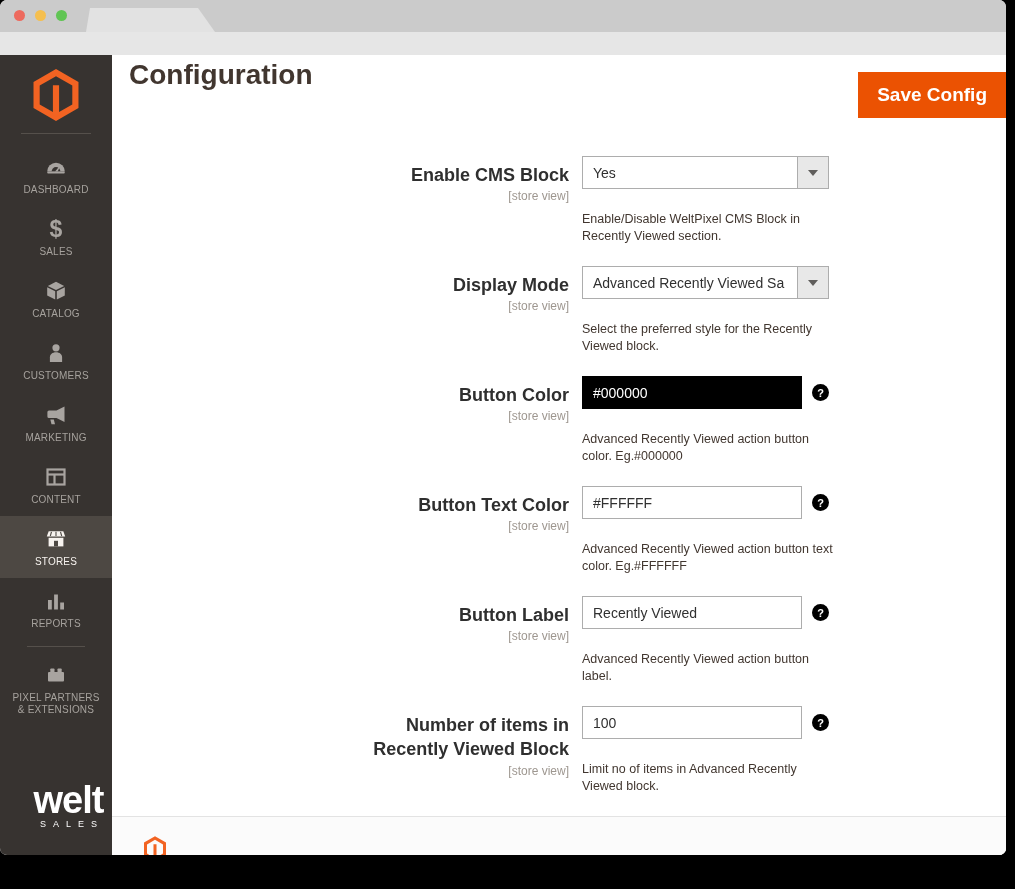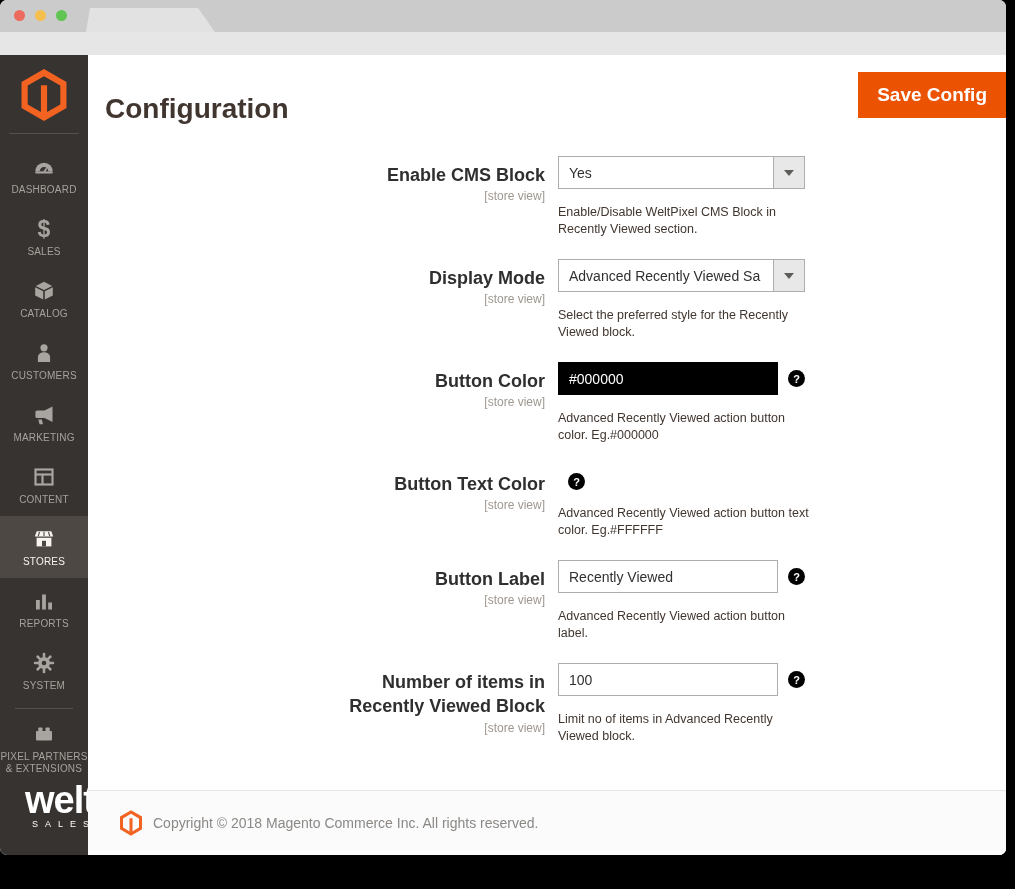--- a/index.html
+++ b/index.html
@@ -15,60 +15,60 @@
   .dot-yellow { background:#f5bf4f; }
   .dot-green { background:#61c554; }
   .tab { position:absolute; left:86px; top:8px; width:129px; height:24px; background:#e2e2e2;
          clip-path:polygon(0 100%, 4px 0, 112px 0, 129px 100%); }
   .toolbar { height:23px; background:#e6e6e6; }
 
   
   .app { display:flex; height:800px; }
 
   
-  .sidebar { width:88px; background:#373330; color:#a6a29d; display:flex; flex-direction:column; flex:none; }
+  .sidebar { width:112px; background:#373330; color:#a6a29d; display:flex; flex-direction:column; flex:none; }
   .side-logo { height:66px; display:flex; align-items:center; justify-content:center; padding-top:14px; cursor:pointer; }
   .side-divider { width:70px; margin:12px auto 4px; border-top:1px solid #55504b; }
   .side-divider.lower { margin:6px auto; width:58px; }
   .side-menu { display:flex; flex-direction:column; margin-top:6px; }
   .side-item { height:62px; display:flex; flex-direction:column; align-items:center; justify-content:center; gap:5px; cursor:pointer; text-align:center; }
   .side-item .si-label { font-size:10px; letter-spacing:.2px; color:#a6a29d; line-height:1.2; }
   .side-item .icon { height:24px; display:flex; align-items:center; justify-content:center; color:#a8a4a0; }
   .side-item.selected { background:#4d4843; }
   .side-item.selected .si-label { color:#f7f3ef; }
   .side-item.selected .icon { color:#f7f3ef; }
   .side-item.tall { height:72px; }
   .icon-dollar { font-size:23px; font-weight:bold; line-height:24px; color:#a8a4a0; }
   .weltpixel { margin-top:auto; margin-bottom:26px; text-align:center; cursor:pointer;padding-left:25px; }
   .wp-main { color:#fff; font-size:38px; font-weight:bold; letter-spacing:-1px; line-height:36px; }
   .wp-sub { color:#fff; font-size:9px; letter-spacing:7px; margin-top:1px; padding-left:7px; }
 
   
   .content { flex:1; display:flex; flex-direction:column; background:#fff; min-width:0; }
   .page-header { position:relative; height:75px; flex:none; }
-  .page-title { position:absolute; left:17px; top:38px; font-size:28px; color:#41362f; }
+  .page-title { position:absolute; left:17px; top:4px; font-size:28px; color:#41362f; }
   .save-btn { position:absolute; right:0; top:17px; height:46px; padding:0 19px; background:#eb5202; color:#fff;
               font-size:19px; font-weight:bold; border:none; cursor:pointer; font-family:"Liberation Sans", sans-serif; }
 
   
   .form { flex:1; padding-top:26px; }
   .field { display:flex; margin-bottom:22px; }
   .label-col { width:457px; flex:none; text-align:right; padding-top:7px; }
   .label-col .f-label { display:inline-block; font-size:18px; font-weight:bold; color:#2f2f2f; max-width:205px; line-height:1.35; }
   .label-col .f-scope { display:block; font-size:12px; color:#9e9790; margin-top:2px; }
   .control-col { margin-left:13px; width:247px; flex:none; }
   .text-input { width:247px; height:33px; border:1px solid #adadad; padding:0 10px; font-size:14px; color:#303030;
                 font-family:"Liberation Sans", sans-serif; background:#fff; }
   .text-input.black { background:#000; color:#fff; border-color:#000; }
   .select { width:247px; height:33px; border:1px solid #adadad; background:#fff; display:flex; cursor:pointer; }
   .select-text { flex:1; min-width:0; display:flex; align-items:center; padding:0 10px; font-size:14px; color:#303030;
                  white-space:nowrap; overflow:hidden; }
   .select-arrow { width:31px; flex:none; border-left:1px solid #adadad; background:#e8e8e8; display:flex; align-items:center; justify-content:center; }
   .select-arrow .tri { width:0; height:0; border-left:5px solid transparent; border-right:5px solid transparent; border-top:6px solid #5f5d5b; }
-  .f-note { margin-top:15px; width:256px; font-size:12.5px; line-height:1.32; color:#41362f; }
+  .f-note { margin-top:22px; width:256px; font-size:12.5px; line-height:1.32; color:#41362f; }
   .help-badge { width:17px; height:17px; flex:none; border-radius:50%; background:#000; color:#fff; font-size:11px; font-weight:bold;
                 display:flex; align-items:center; justify-content:center; margin-left:10px; margin-top:8px; cursor:pointer; }
   .control-row { display:flex; }
 
   
   .footer { flex:none; height:65px; border-top:1px solid #e3e3e3; background:#fbfbfb; display:flex; align-items:center;
             padding-left:32px; gap:11px; }
   .footer-text { font-size:14px; color:#8b8885; }
 
   svg { display:block; }
@@ -177,37 +177,20 @@
           <span class="icon">
             <svg width="24" height="24" viewBox="0 0 24 24" fill="currentColor">
               <rect x="4" y="11" width="3.8" height="9.5"></rect>
               <rect x="10.1" y="5.5" width="3.8" height="15"></rect>
               <rect x="16.2" y="13.5" width="3.8" height="7"></rect>
             </svg>
           </span>
           <span class="si-label">REPORTS</span>
         </div>
 
-        <div class="side-item">
-          <span class="icon">
-            <svg width="24" height="24" viewBox="0 0 24 24" fill="currentColor">
-              <circle cx="12" cy="12" r="6"></circle>
-              <rect x="10.7" y="1.8" width="2.6" height="5" rx="1"></rect>
-              <rect x="10.7" y="1.8" width="2.6" height="5" rx="1" transform="rotate(45 12 12)"></rect>
-              <rect x="10.7" y="1.8" width="2.6" height="5" rx="1" transform="rotate(90 12 12)"></rect>
-              <rect x="10.7" y="1.8" width="2.6" height="5" rx="1" transform="rotate(135 12 12)"></rect>
-              <rect x="10.7" y="1.8" width="2.6" height="5" rx="1" transform="rotate(180 12 12)"></rect>
-              <rect x="10.7" y="1.8" width="2.6" height="5" rx="1" transform="rotate(225 12 12)"></rect>
-              <rect x="10.7" y="1.8" width="2.6" height="5" rx="1" transform="rotate(270 12 12)"></rect>
-              <rect x="10.7" y="1.8" width="2.6" height="5" rx="1" transform="rotate(315 12 12)"></rect>
-              <circle cx="12" cy="12" r="2.3" fill="#373330"></circle>
-            </svg>
-          </span>
-          <span class="si-label">SYSTEM</span>
-        </div>
       </div>
 
       <div class="side-divider lower"></div>
 
       <div class="side-item tall">
         <span class="icon">
           <svg width="24" height="24" viewBox="0 0 24 24" fill="currentColor">
             <rect x="4" y="9" width="16" height="9.5" rx="1"></rect>
             <rect x="6.3" y="5.4" width="4.2" height="4.2" rx="0.8"></rect>
             <rect x="13.5" y="5.4" width="4.2" height="4.2" rx="0.8"></rect>
@@ -279,20 +262,21 @@
           </div>
         </div>
 
         <div class="field">
           <div class="label-col">
             <span class="f-label">Button Text Color</span>
             <span class="f-scope">[store view]</span>
           </div>
           <div class="control-col">
             <div class="control-row">
+              <input class="text-input" type="text" value="#FFFFFF" style="">
               <span class="help-badge">?</span>
             </div>
             <div class="f-note">Advanced Recently Viewed action button text color. Eg.#FFFFFF</div>
           </div>
         </div>
 
         <div class="field">
           <div class="label-col">
             <span class="f-label">Button Label</span>
             <span class="f-scope">[store view]</span>
@@ -322,18 +306,17 @@
 
       </div>
 
       <div class="footer">
         <span>
           <svg width="22" height="26" viewBox="0 0 32 37" fill="#f26322">
             <path fill-rule="evenodd" d="M16 0L0 9.2v18.5L16 37l16-9.3V9.2L16 0zm11.6 25.2L16 31.9 4.4 25.2V11.8L16 5.1l11.6 6.7v13.4z"></path>
             <path d="M13.8 11.5h4.4v21.2L16 34l-2.2-1.3z"></path>
           </svg>
         </span>
-        <span class="footer-text">Copyright © 2018 Magento Commerce Inc. All rights reserved.</span>
       </div>
     </main>
 
   </div>
 </div>
 
 </body></html>

